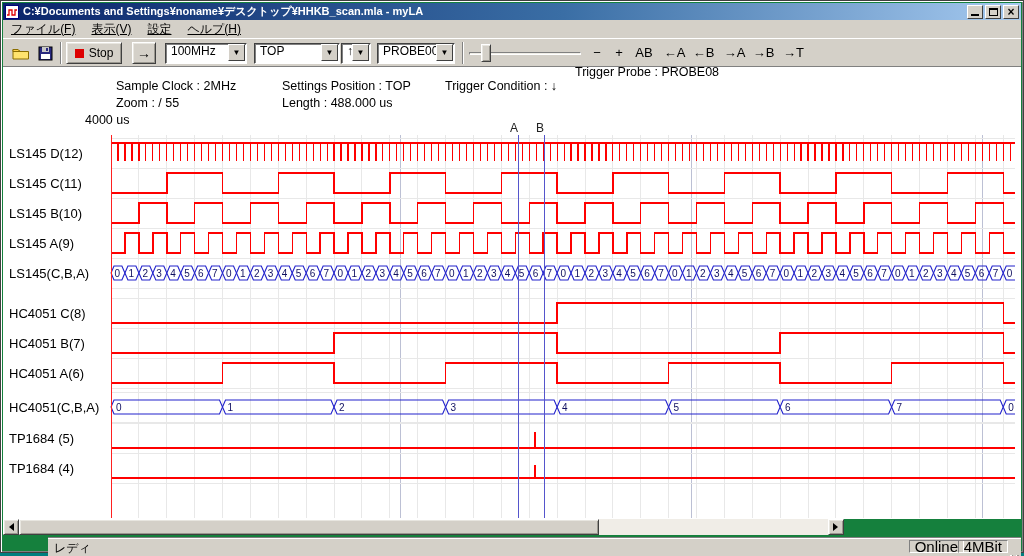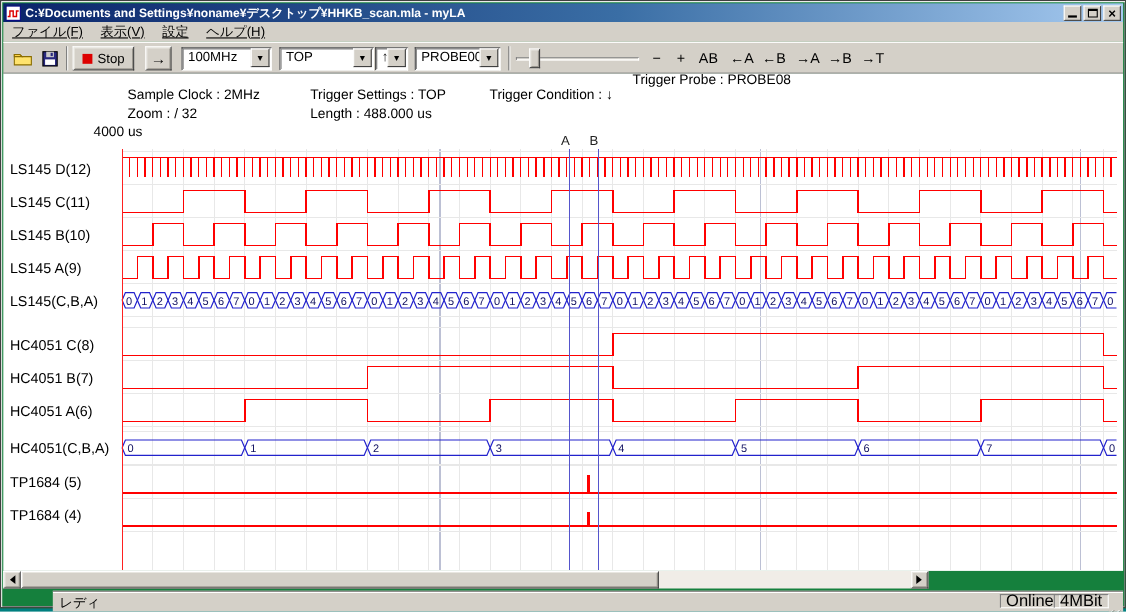--- a/index.html
+++ b/index.html
@@ -158,24 +158,24 @@
     <span class="tbtn" style="left:658px;width:27px">←A</span>
     <span class="tbtn" style="left:687px;width:27px">←B</span>
     <span class="tbtn" style="left:718px;width:27px">→A</span>
     <span class="tbtn" style="left:747px;width:27px">→B</span>
     <span class="tbtn" style="left:777px;width:27px">→T</span>
   </div>
 
   <div class="client"></div>
 
   <span class="infotext" style="left:115px;top:78px">Sample Clock : 2MHz</span>
-  <span class="infotext" style="left:281px;top:78px">Trigger Settings : TOP</span>
+  <span class="infotext" style="left:281px;top:78px">Settings Position : TOP</span>
   <span class="infotext" style="left:444px;top:78px">Trigger Condition : ↓</span>
   <span class="infotext" style="left:574px;top:64px">Trigger Probe : PROBE08</span>
-  <span class="infotext" style="left:115px;top:95px">Zoom : / 32</span>
+  <span class="infotext" style="left:115px;top:95px">Zoom : / 55</span>
   <span class="infotext" style="left:281px;top:95px">Length : 488.000 us</span>
   <span class="infotext" style="left:84px;top:112px">4000 us</span>
 
   <svg id="wave-svg">
       <line x1="110.0" y1="134" x2="110.0" y2="517" stroke="#e8e8e8" shape-rendering="crispEdges"></line>
       <line x1="137.9" y1="134" x2="137.9" y2="517" stroke="#e8e8e8" shape-rendering="crispEdges"></line>
       <line x1="165.8" y1="134" x2="165.8" y2="517" stroke="#e8e8e8" shape-rendering="crispEdges"></line>
       <line x1="193.6" y1="134" x2="193.6" y2="517" stroke="#e8e8e8" shape-rendering="crispEdges"></line>
       <line x1="221.5" y1="134" x2="221.5" y2="517" stroke="#e8e8e8" shape-rendering="crispEdges"></line>
       <line x1="249.4" y1="134" x2="249.4" y2="517" stroke="#e8e8e8" shape-rendering="crispEdges"></line>

